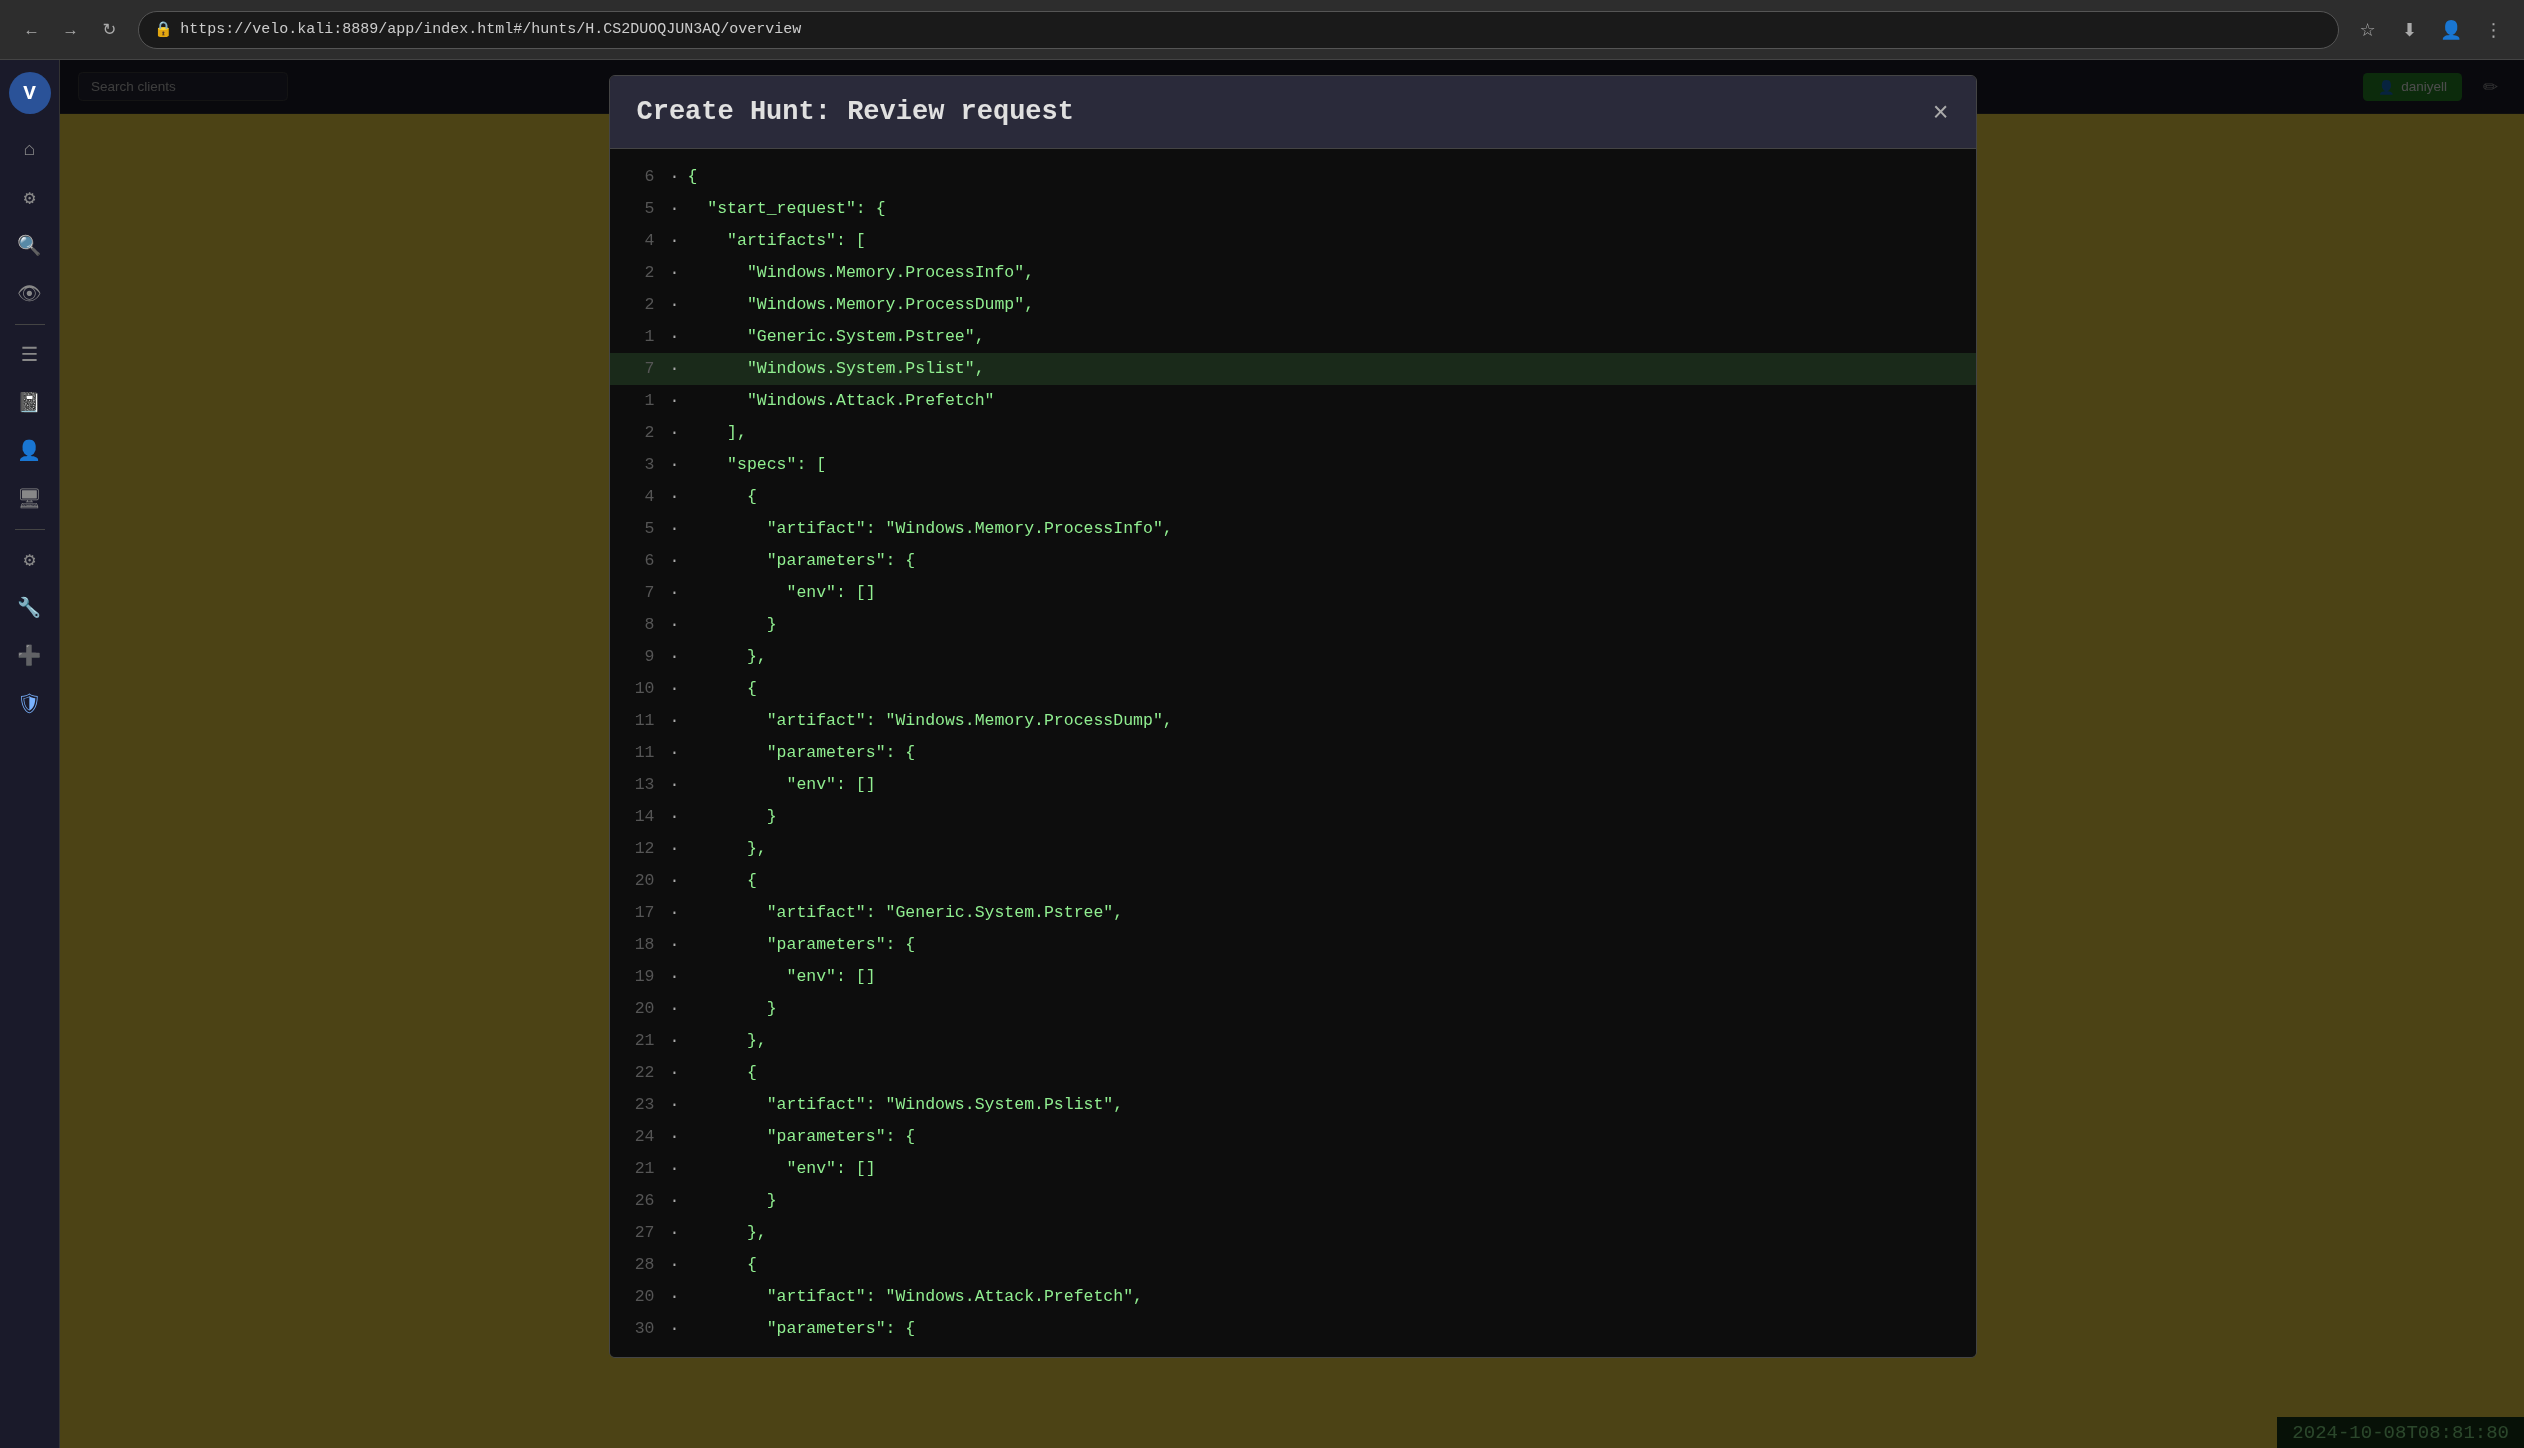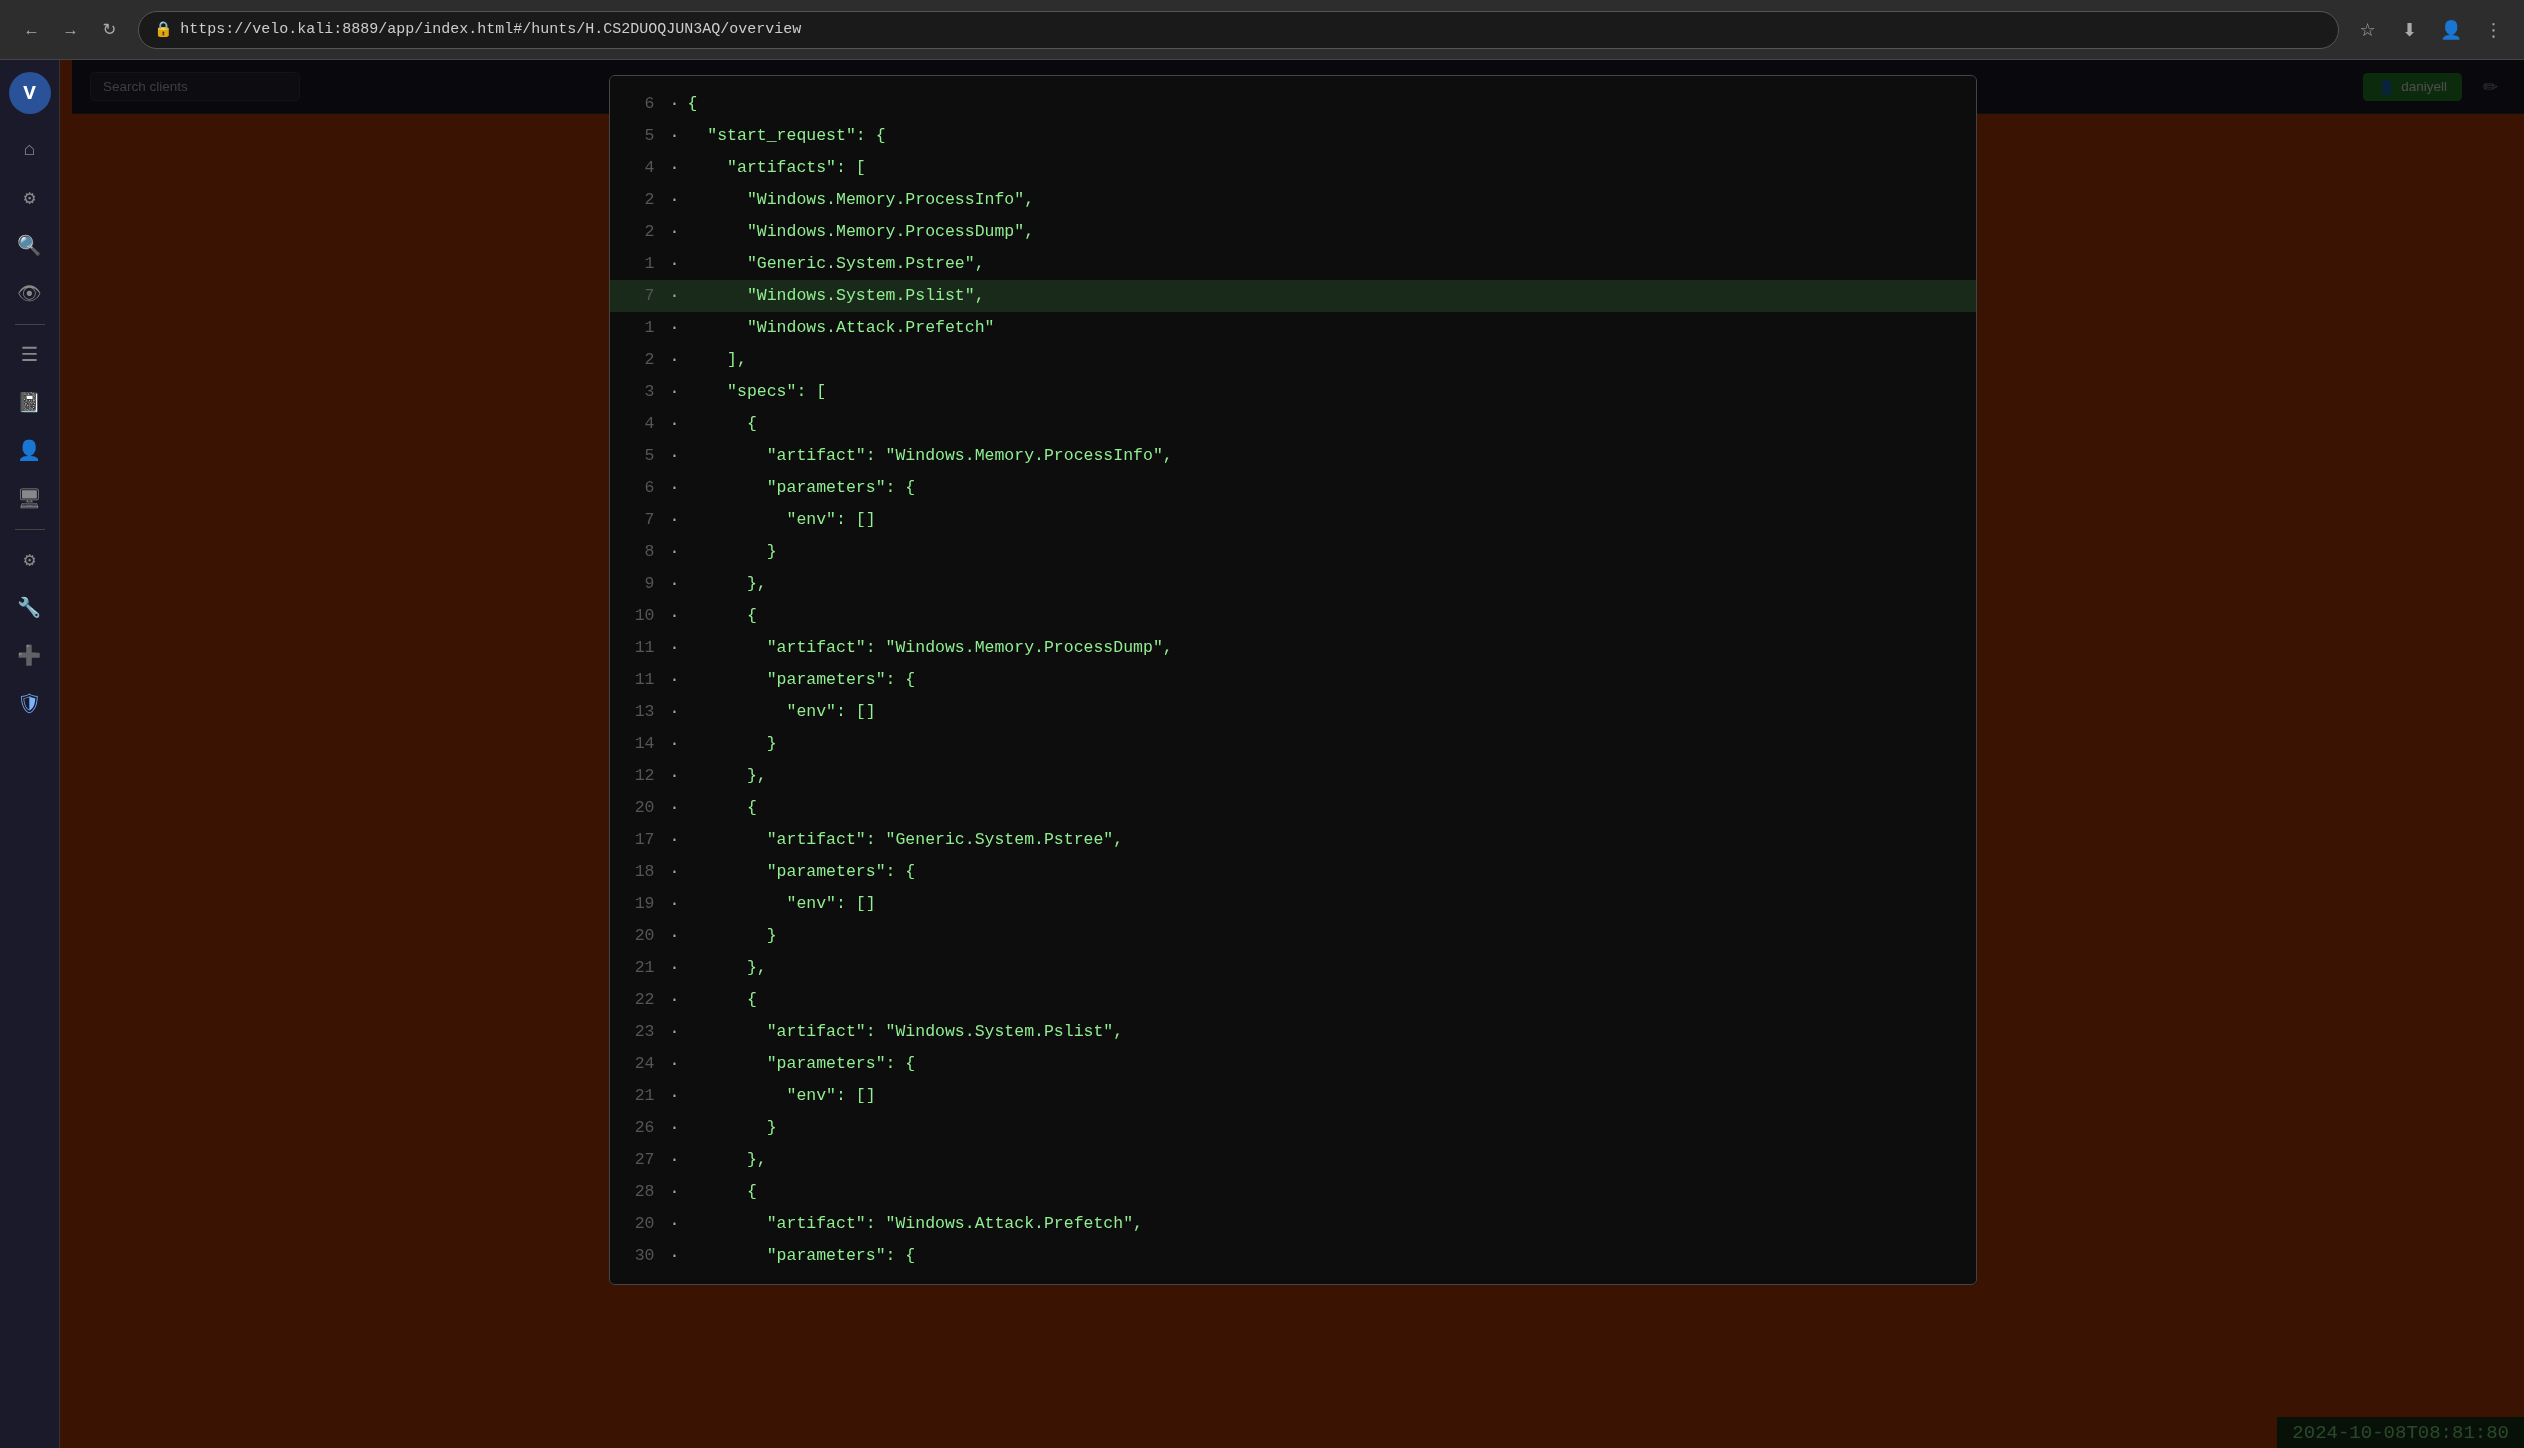--- a/index.html
+++ b/index.html
@@ -125,22 +125,21 @@
       width: 30px;
       height: 0.8px;
       background: #444;
       margin: 3px 0;
     }
 
     
     .main-content {
       flex: 1;
       position: relative;
-      background: #c2410c;
-      padding-left: 12px;
+      background: #fde047;
     }
 
     
     .app-topbar {
       height: 54px;
       background: #1e1e2e;
       display: flex;
       align-items: center;
       padding: 0 18px;
       border-bottom: 0.8px solid #333;
@@ -383,20 +382,24 @@
           <span>👤</span>
           <span>daniyell</span>
         </button>
         <button class="browser-action-btn" style="color:#aaa;">✏</button>
       </div>
     </div>
 
     <div class="modal-overlay">
       <div class="modal">
 
+        <div class="modal-header">
+          <span class="modal-title">Create Hunt: Review request</span>
+          <button class="modal-close">×</button>
+        </div>
 
         <div class="code-editor" id="code-editor-container">
         <div class="code-line">
       <span class="line-number">6</span>
       <span class="line-indicator">·</span>
       <span class="line-content">{</span>
     </div>
             <div class="code-line">
       <span class="line-number">5</span>
       <span class="line-indicator">·</span>

